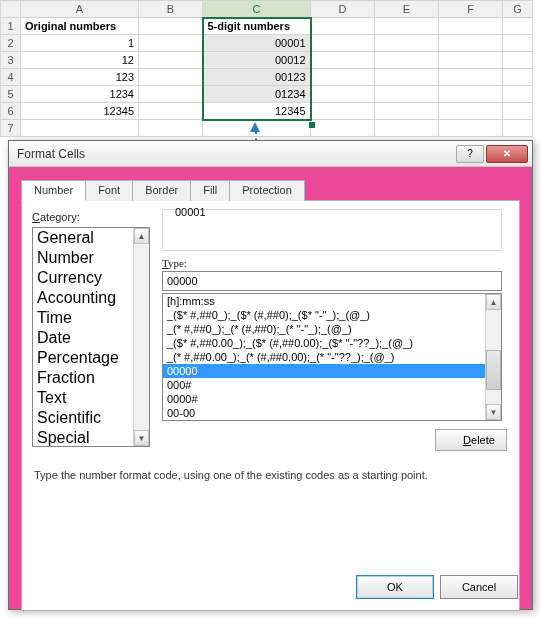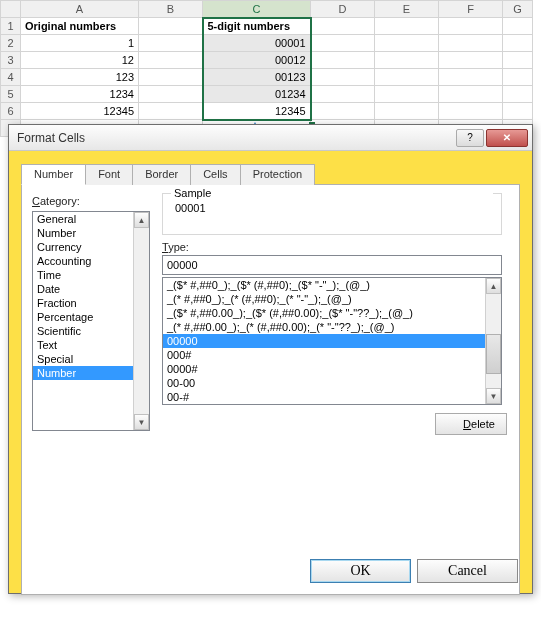--- a/index.html
+++ b/index.html
@@ -20,51 +20,51 @@
 .sheet .selborder-right { border-right: 2px solid #1f7246; }
 .sheet .selborder-bottom { border-bottom: 2px solid #1f7246; }
 .fill-handle { position: absolute; width: 6px; height: 6px; background: #1f7246; }
 .sheet .colhdr .selcol { background: #d5e3cd; border-bottom: 2px solid #1f7246; color: #1f7246; }
 
 
 .arrow-line { position: absolute; border-left: 2px dashed #2b7cc0; }
 .arrow-head { position: absolute; width: 0; height: 0; border-left: 5px solid transparent; border-right: 5px solid transparent; border-bottom: 10px solid #2b7cc0; }
 
 
-.dialog { position: absolute; left: 8px; top: 124px; width: 525px; height: 470px; border: 1px solid #6e6e6e; background: #fde047; box-shadow: 2px 2px 8px rgba(0,0,0,.3); }
+.dialog { position: absolute; left: 8px; top: 140px; width: 525px; height: 470px; border: 1px solid #6e6e6e; background: #ec4899; box-shadow: 2px 2px 8px rgba(0,0,0,.3); }
 .titlebar { height: 26px; background: linear-gradient(#fdfdfd,#e7e7e7); border-bottom: 1px solid #c8c8c8; display: flex; align-items: center; padding: 0 4px 0 8px; }
 .titlebar .title { flex: 1; color: #333; font-size: 12px; }
 .titlebar .btn { width: 28px; height: 18px; margin-left: 2px; border: 1px solid #aaa; background: linear-gradient(#f7f7f7,#dcdcdc); display: flex; align-items: center; justify-content: center; font-size: 10px; border-radius: 2px; }
 .titlebar .close { background: linear-gradient(#e79995,#c0504d); border-color: #8a3330; color: #fff; font-weight: bold; width: 42px; }
 .dialog-body { padding: 12px 12px 8px; position: relative; height: calc(100% - 26px); }
 .tabs { display: flex; border-bottom: 1px solid #b0b0b0; height: 22px; }
 .tab { padding: 3px 12px; border: 1px solid #b0b0b0; border-bottom: none; background: #f0f0f0; margin-right: -1px; font-size: 11px; color: #333; position: relative; top: 1px; }
 .tab.active { background: #fff; border-bottom: 1px solid #fff; z-index: 2; }
 .tab-panel { background: #fff; border: 1px solid #b0b0b0; border-top: none; padding: 10px; height: 410px; position: relative; }
 .lbl { font-size: 11px; color: #222; }
 .underline { text-decoration: underline; }
 .cat-list { position: absolute; left: 10px; top: 26px; width: 118px; height: 220px; border: 1px solid #828790; background: #fff; overflow: hidden; }
-.cat-item { padding: 1px 4px; font-size: 11px; }
+.cat-item { padding: 1px 4px; font-size: 16px; }
 .cat-item.sel { background: #3399ff; color: #fff; }
 .cat-scroll { position: absolute; right: 0; top: 0; bottom: 0; width: 16px; background: #f0f0f0; border-left: 1px solid #d0d0d0; }
 .sample-box { position: absolute; left: 140px; top: 8px; width: 340px; height: 42px; border: 1px solid #d8d8d8; padding: 2px 8px 4px; }
 .sample-box legend { font-size: 11px; padding: 0 3px; position: relative; top: -9px; background: #fff; }
 .sample-val { margin-top: -6px; padding-left: 4px; }
-.type-lbl { position: absolute; left: 140px; top: 56px; }
+.type-lbl { position: absolute; left: 140px; top: 56px; font-family: Liberation Serif, serif; }
 .type-input { position: absolute; left: 140px; top: 70px; width: 340px; height: 20px; border: 1px solid #828790; padding: 1px 4px; font-family: inherit; font-size: 11px; }
 .fmt-list { position: absolute; left: 140px; top: 92px; width: 340px; height: 128px; border: 1px solid #828790; background: #fff; overflow: hidden; font-size: 11px; }
 .fmt-item { padding: 0 4px; white-space: nowrap; height: 14px; line-height: 14px; }
 .fmt-item.sel { background: #3399ff; color: #fff; }
 .fmt-scroll { position: absolute; right: 0; top: 0; bottom: 0; width: 16px; background: #f0f0f0; border-left: 1px solid #d0d0d0; }
 .scroll-btn { width: 100%; height: 16px; background: linear-gradient(#fdfdfd,#dedede); border: 1px solid #c0c0c0; display:flex; align-items:center; justify-content:center; font-size:8px; color:#555;}
 .scroll-thumb { width: 100%; height: 40px; background: linear-gradient(#e8e8e8,#cfcfcf); border: 1px solid #b0b0b0; }
 .delete-btn { position: absolute; right: 12px; top: 228px; width: 72px; height: 22px; border: 1px solid #aaa; background: linear-gradient(#fdfdfd,#e4e4e4); font-size: 11px; padding-left: 16px; }
 .hint { position: absolute; left: 12px; top: 268px; font-size: 11px; color: #333; }
 .dlg-btns { position: absolute; right: 14px; bottom: 10px; display: flex; gap: 6px; }
-.dlg-btn { width: 101px; height: 24px; border: 1px solid #8a8a8a; background: linear-gradient(#fdfdfd,#e4e4e4); font-size: 14px; font-family: Liberation Serif, serif; }
+.dlg-btn { width: 78px; height: 24px; border: 1px solid #8a8a8a; background: linear-gradient(#fdfdfd,#e4e4e4); font-size: 11px; }
 .dlg-btn.ok { border: 1px solid #3c7fb1; box-shadow: inset 0 0 0 1px #a8d8f0; }
 </style>
 </head>
 <body>
 
 <table class="sheet">
   <tbody>
       <tr class="colhdr">
     <td class="rowhdr"></td>
     <td class="w-a">A</td>
@@ -164,67 +164,68 @@
       </div>
     <div class="btn close">
         <span>✕</span>
       </div>
   </div>
   <div class="dialog-body">
     <div class="tabs">
       <div class="tab active">Number</div>
       <div class="tab">Font</div>
       <div class="tab">Border</div>
-      <div class="tab">Cells</div>
+      <div class="tab">Fill</div>
       <div class="tab">Protection</div>
     </div>
     <div class="tab-panel">
       <div class="lbl" style="position:absolute; left:10px; top:10px;"><span class="underline">C</span><span></span>ategory:</div>
       <div class="cat-list">
         <div class="cat-item">General</div>
         <div class="cat-item">Number</div>
         <div class="cat-item">Currency</div>
         <div class="cat-item">Accounting</div>
         <div class="cat-item">Time</div>
         <div class="cat-item">Date</div>
+        <div class="cat-item">Percentage</div>
         <div class="cat-item">Fraction</div>
-        <div class="cat-item">Percentage</div>
+        <div class="cat-item">Text</div>
         <div class="cat-item">Scientific</div>
-        <div class="cat-item">Text</div>
         <div class="cat-item">Special</div>
         <div class="cat-item sel">Number</div>
         <div class="cat-scroll">
           <div class="scroll-btn">▲</div>
           <div style="flex:1"></div>
           <div class="scroll-btn" style="position:absolute;bottom:0;">▼</div>
         </div>
       </div>
       <div class="sample-box">
-        <legend>Sample</legend>
         <div class="sample-val">00001</div>
       </div>
       <div class="lbl type-lbl"><span class="underline">T</span>ype:</div>
       <input class="type-input" type="text" value="00000" style="">
       <div class="fmt-list">
+        <div class="fmt-item">[h]:mm:ss</div>
         <div class="fmt-item">_($* #,##0_);_($* (#,##0);_($* "-"_);_(@_)</div>
         <div class="fmt-item">_(* #,##0_);_(* (#,##0);_(* "-"_);_(@_)</div>
         <div class="fmt-item">_($* #,##0.00_);_($* (#,##0.00);_($* "-"??_);_(@_)</div>
         <div class="fmt-item">_(* #,##0.00_);_(* (#,##0.00);_(* "-"??_);_(@_)</div>
         <div class="fmt-item sel">00000</div>
         <div class="fmt-item">000#</div>
         <div class="fmt-item">0000#</div>
         <div class="fmt-item">00-00</div>
         <div class="fmt-item">00-#</div>
 
         <div class="fmt-scroll">
           <div class="scroll-btn">▲</div>
           <div class="scroll-thumb" style="margin-top:40px;"></div>
           <div class="scroll-btn" style="position:absolute;bottom:0;">▼</div>
         </div>
       </div>
       <button class="delete-btn"><span class="underline">D</span>elete</button>
+      <div class="hint">Type the number format code, using one of the existing codes as a starting point.</div>
     </div>
     <div class="dlg-btns">
       <button class="dlg-btn ok">OK</button>
       <button class="dlg-btn">Cancel</button>
     </div>
   </div>
 </div>
 
 </body></html>

